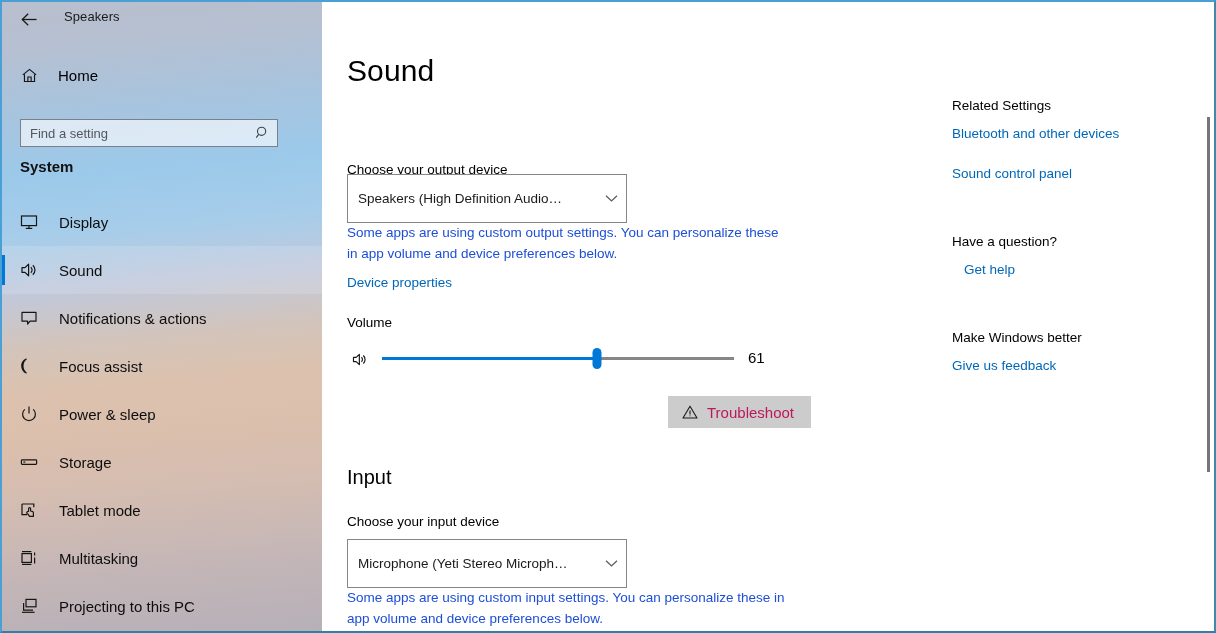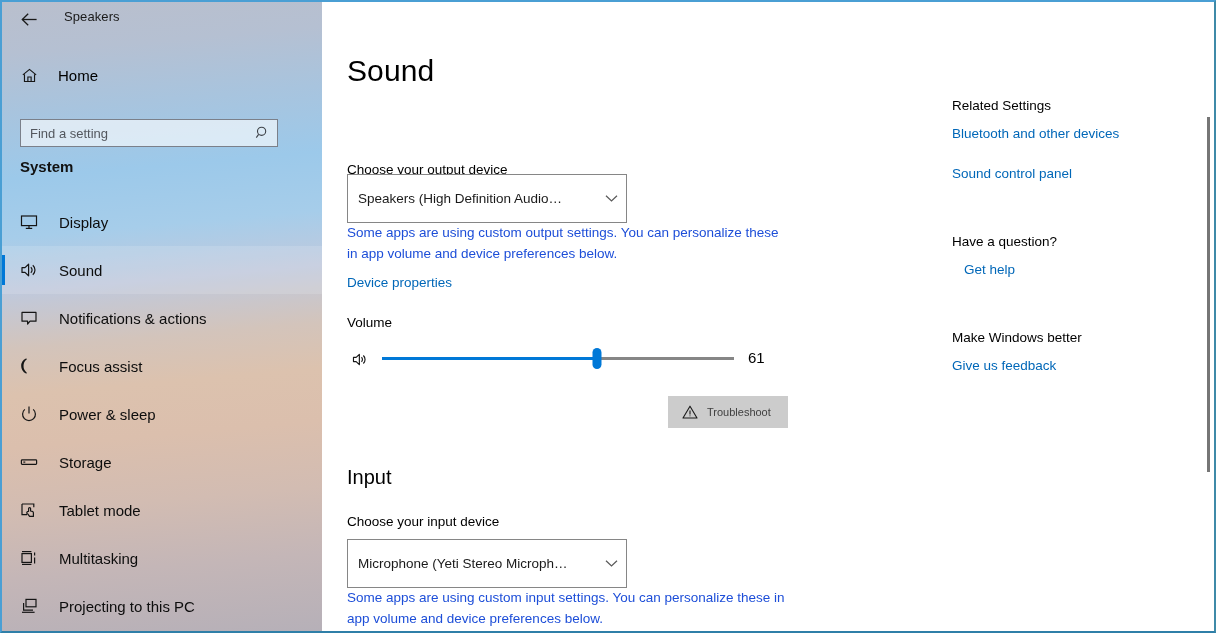--- a/index.html
+++ b/index.html
@@ -296,21 +296,21 @@
     height: 32px;
     box-sizing: border-box;
     background: #cccccc;
     border: 1px solid #cccccc;
     display: flex;
     align-items: center;
     padding: 0 16px 0 13px;
     cursor: pointer;
   }
   #troubleshoot-button .ts-icon { margin-right: 9px; display: flex; }
-  #troubleshoot-button .ts-label { font-size: 11px; color: #404040; }
+  #troubleshoot-button .ts-label { font-size: 15px; color: #be185d; }
 
   #input-heading {
     position: absolute;
     left: 25px; top: 464px;
     font-size: 20px;
     color: #000;
   }
 
   
   #right-rail { position: absolute; left: 630px; top: 0; width: 250px; }

